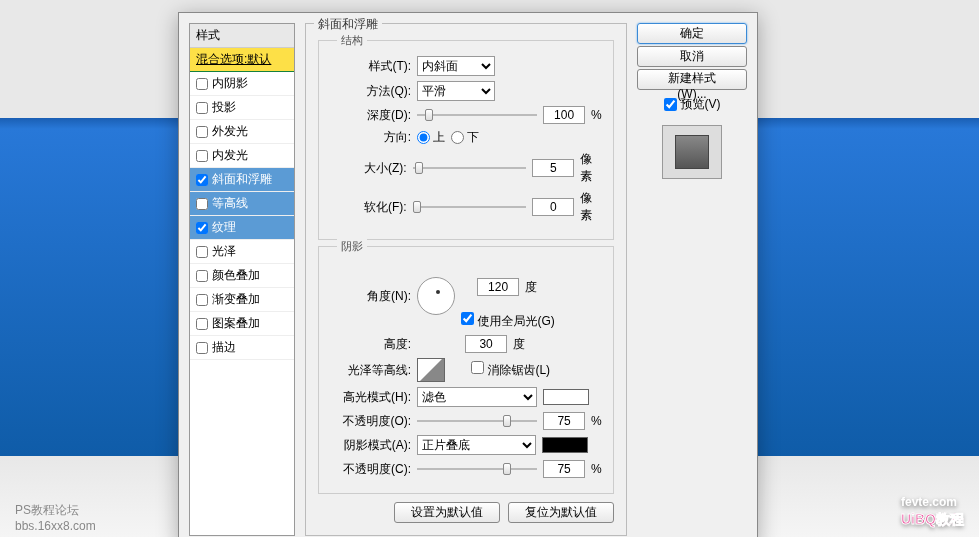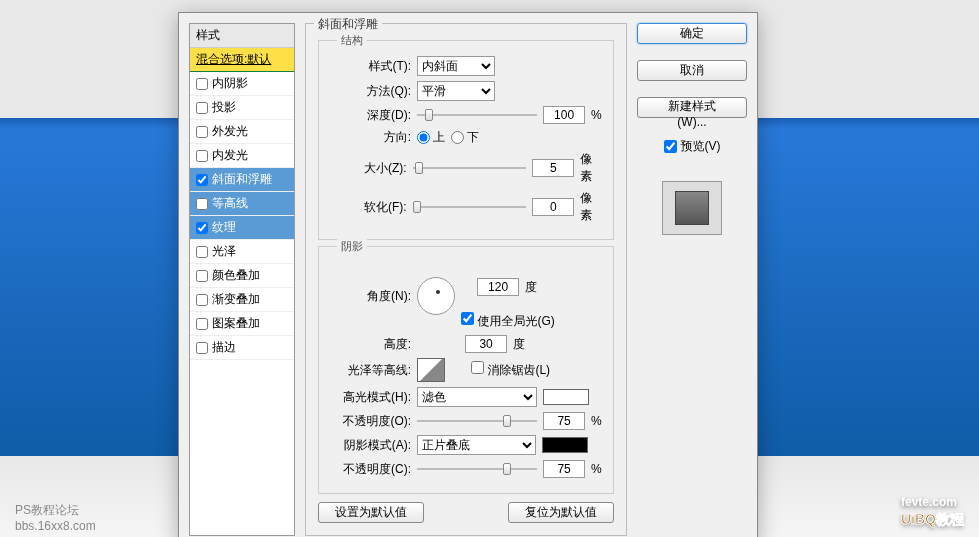--- a/index.html
+++ b/index.html
@@ -1,19 +1,19 @@
 <!DOCTYPE html>
 <html><head>
 <meta charset="utf-8">
 <style>
 * { box-sizing: border-box; margin: 0; padding: 0; font-family: "Microsoft YaHei", SimSun, sans-serif; font-size: 12px; }
 body { width: 979px; height: 537px; background: linear-gradient(to bottom, #e8e8e8 0%, #e8e8e8 22%, #1a5fb4 22%, #2878d8 24%, #0f5ca8 85%, #e8e8e8 85%, #f5f5f5 100%); position: relative; overflow: hidden; }
 .bg-left-text { position: absolute; left: 15px; bottom: 4px; color: #888; font-size: 11px; text-shadow: 1px 1px 2px rgba(255,255,255,0.5); }
 .bg-right-logo { position: absolute; right: 15px; bottom: 8px; color: #fff; font-size: 18px; font-weight: bold; text-shadow: 0 2px 4px rgba(0,0,0,0.5); }
-.bg-right-logo .sub { display: block; color: #a16207; font-size: 14px; font-weight: bold; -webkit-text-stroke: 1px #fff; }
+.bg-right-logo .sub { display: block; color: #ec4899; font-size: 14px; font-weight: bold; -webkit-text-stroke: 1px #fff; }
 
 .dialog { position: absolute; left: 178px; top: 12px; width: 580px; background: #f0f0f0; border: 1px solid #888; box-shadow: 0 4px 20px rgba(0,0,0,0.3); }
 .titlebar { height: 28px; background: linear-gradient(to bottom, #fdfdfd, #e8e8e8); border-bottom: 1px solid #ccc; display: flex; align-items: center; padding: 0 0 0 10px; }
 .titlebar .title { flex: 1; color: #333; }
 .close-btn { width: 44px; height: 20px; margin-right: 6px; margin-top: -6px; background: linear-gradient(to bottom, #e67, #c8171e); border: 1px solid #a01818; border-top: none; border-radius: 0 0 3px 3px; color: #fff; text-align: center; line-height: 18px; cursor: pointer; font-weight: bold; }
 
 .dialog-body { display: flex; padding: 10px; gap: 10px; }
 .style-list { width: 108px; border: 1px solid #999; background: #fff; }
 .style-list .header { background: #e8e8e8; padding: 3px 6px; border-bottom: 1px solid #ccc; }
 .style-list .subheader { background: #fde047; padding: 3px 6px; border-bottom: 1px solid #15803d; text-decoration: underline; }
@@ -33,24 +33,24 @@
 .form-row input[type=text] { width: 42px; height: 18px; border: 1px solid #999; text-align: center; background: #fff; }
 .slider { width: 120px; height: 18px; position: relative; }
 .slider-track { position: absolute; top: 8px; left: 0; right: 0; height: 2px; background: #bbb; }
 .slider-thumb { position: absolute; top: 3px; width: 8px; height: 12px; background: linear-gradient(to bottom, #fff, #ddd); border: 1px solid #888; border-radius: 2px; }
 .radio-group { display: flex; align-items: center; gap: 6px; }
 .radio-group label { display: flex; align-items: center; gap: 3px; }
 .angle-widget { width: 38px; height: 38px; border: 1px solid #999; border-radius: 50%; background: #fff; position: relative; }
 .angle-widget::after { content: ''; position: absolute; top: 12px; left: 18px; width: 4px; height: 4px; background: #333; border-radius: 50%; }
 .color-swatch { width: 46px; height: 16px; border: 1px solid #666; }
 .contour-swatch { width: 28px; height: 24px; border: 1px solid #666; background: linear-gradient(135deg, #fff 48%, #888 52%); }
-.btn-row { display: flex; justify-content: space-between; margin-top: 8px; }
+.btn-row { display: flex; gap: 8px; justify-content: flex-end; margin-top: 8px; }
 .dlg-button { height: 21px; padding: 0 16px; background: linear-gradient(to bottom, #fff, #e8e8e8); border: 1px solid #888; border-radius: 3px; cursor: pointer; }
 
-.right-panel { width: 112px; display: flex; flex-direction: column; gap: 16px; align-items: stretch; }
+.right-panel { width: 112px; display: flex; flex-direction: column; gap: 2px; align-items: stretch; }
 .right-panel .dlg-button { width: 100%; }
 .dlg-button.primary { border: 1px solid #3a8ad6; box-shadow: 0 0 2px #5aa8f0; }
 .preview-check { display: flex; align-items: center; gap: 4px; justify-content: center; margin-top: 4px; }
 .preview-box { width: 60px; height: 54px; margin: 10px auto; border: 1px solid #999; background: #ddd; display: flex; align-items: center; justify-content: center; }
 .preview-inner { width: 34px; height: 34px; background: linear-gradient(to bottom, #888, #555); border: 1px solid #444; }
 </style>
 </head>
 <body>
 
 <div class="bg-left-text">

